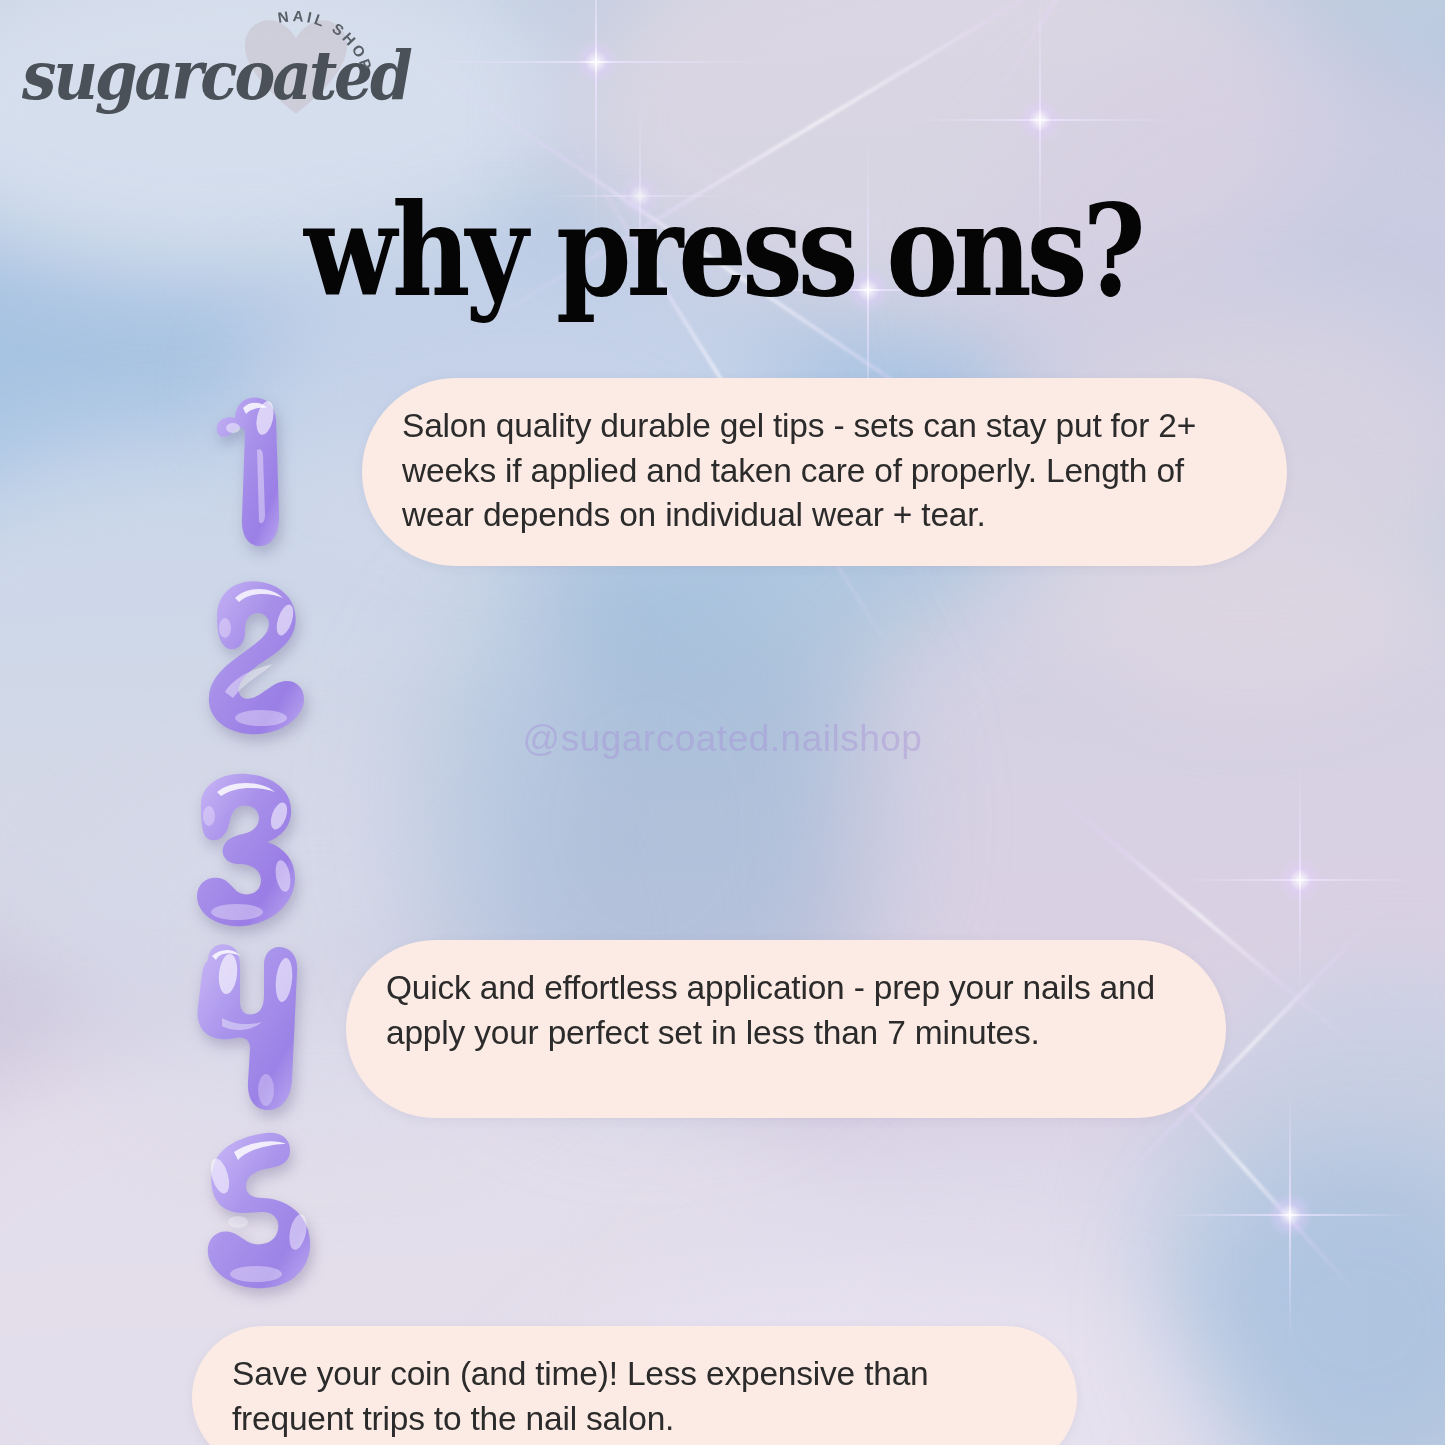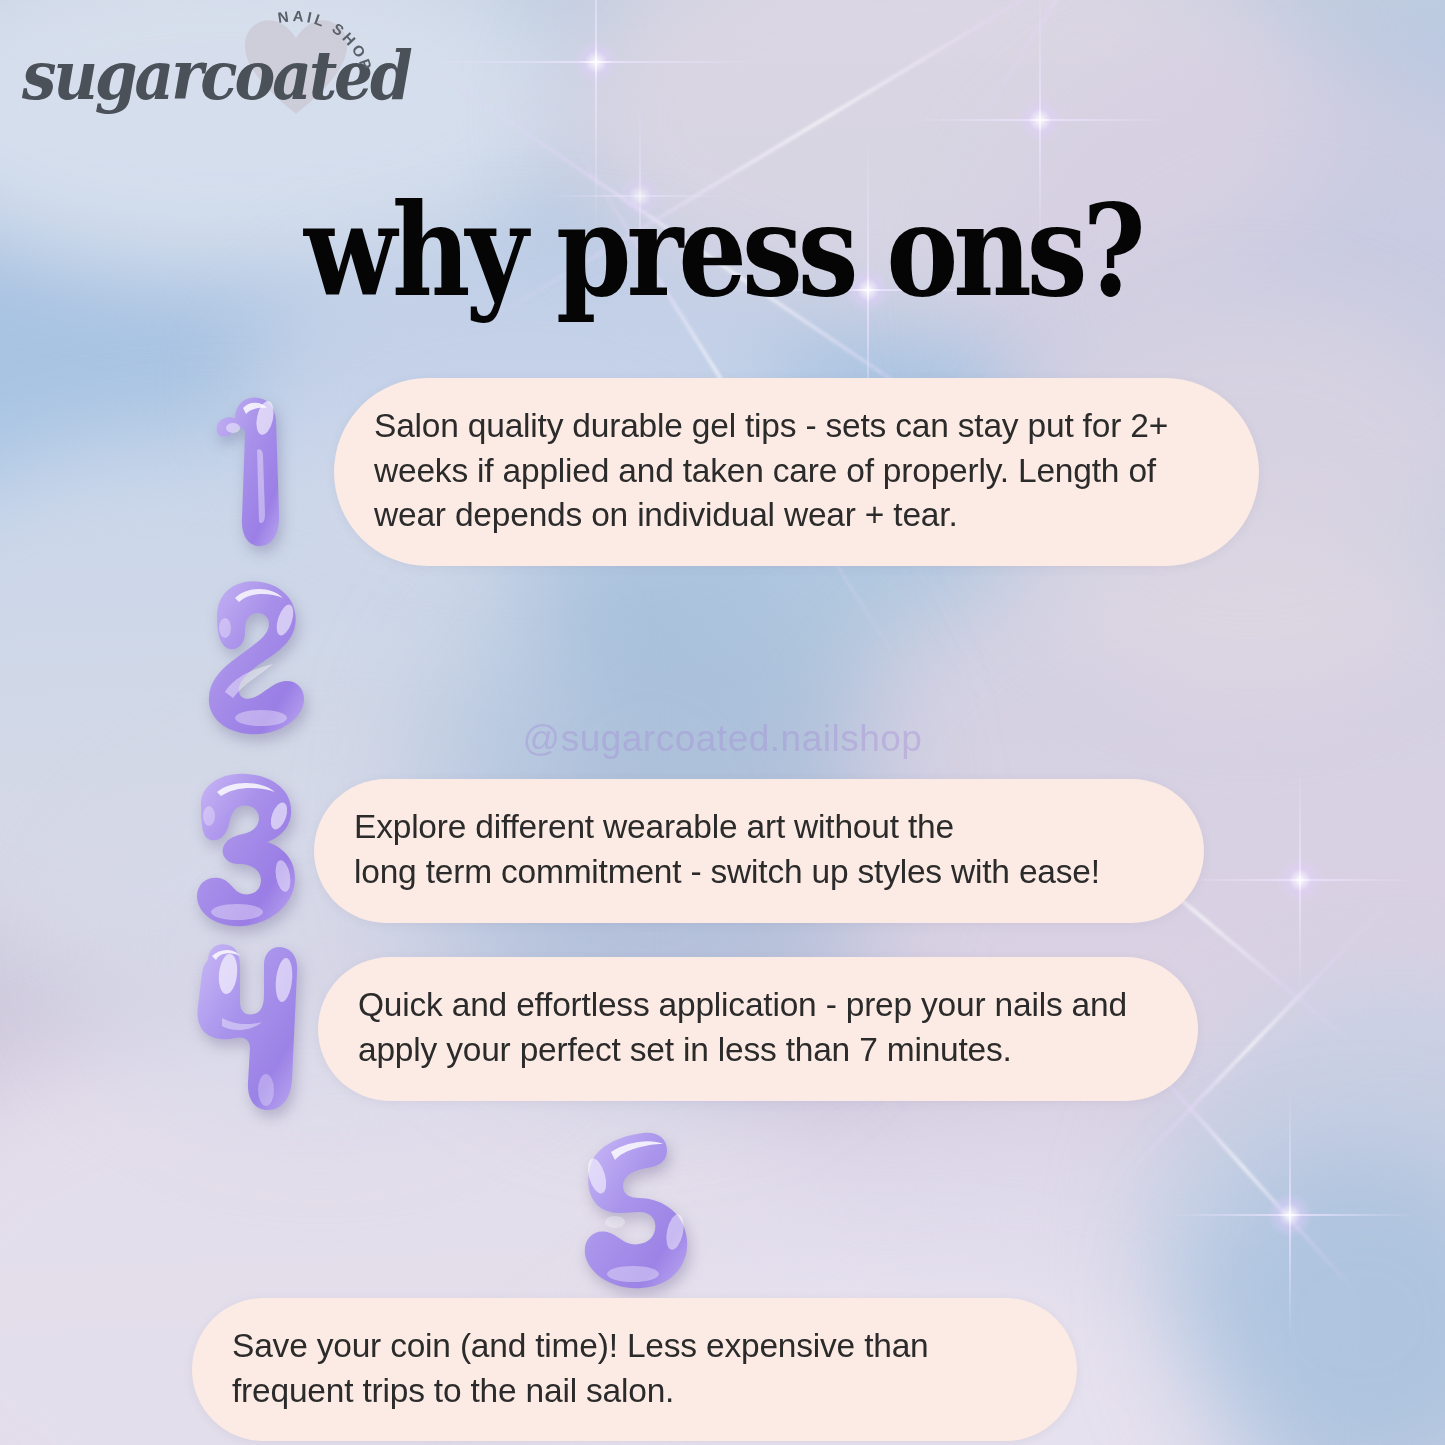--- a/index.html
+++ b/index.html
@@ -96,21 +96,21 @@
   #watermark{
     position:absolute;left:0;right:0;top:718px;text-align:center;
     font-family:"Liberation Sans", sans-serif;
     font-size:37px;letter-spacing:.5px;
     color:rgba(166,140,214,.40);
     pointer-events:none;
   }
 
   
   #list{position:absolute;left:0;top:0;width:1445px;height:1445px;}
-  .row{position:absolute;display:flex;align-items:center;}
+  .row{position:absolute;display:flex;gap:28px;}
 
   .numwrap{position:relative;width:132px;flex:0 0 132px;display:flex;align-items:center;justify-content:center;}
   .numwrap svg{display:block;overflow:visible;filter:drop-shadow(3px 7px 7px rgba(90,80,130,.30));}
 
   .card{
     background:#fcebe4;
     border-radius:200px;
     padding:26px 42px 28px 40px;
     box-sizing:border-box;
     position:relative;
@@ -276,24 +276,20 @@
             </linearGradient>
           </defs>
           <path d="M14 34 C14 14 36 2 60 4 C88 6 106 22 104 44 C103 58 92 68 80 72 C94 76 108 88 108 108 C108 134 84 154 56 156 C30 158 10 144 10 126 C10 114 20 106 32 108 C44 110 46 122 56 124 C66 126 74 120 74 110 C74 100 64 94 52 94 C40 94 34 86 36 78 C38 70 46 66 56 64 C66 62 72 56 72 48 C72 40 64 34 54 36 C46 38 44 46 42 54 C39 68 28 74 20 68 C15 64 14 52 14 34 Z" fill="url(#g3)"></path>
           <path d="M30 22 C44 10 74 10 88 22 C72 16 48 16 34 26 Z" fill="#ffffff" opacity=".82"></path>
           <ellipse cx="92" cy="46" rx="7" ry="14" transform="rotate(20 92 46)" fill="#ffffff" opacity=".55"></ellipse>
           <ellipse cx="96" cy="106" rx="7" ry="16" transform="rotate(-10 96 106)" fill="#ffffff" opacity=".45"></ellipse>
           <ellipse cx="50" cy="142" rx="26" ry="8" fill="#ffffff" opacity=".35"></ellipse>
           <ellipse cx="22" cy="46" rx="6" ry="10" fill="#ffffff" opacity=".30"></ellipse>
         </svg>
       </div>
-      <div class="card">
-        <p>Explore different wearable art without the
-long term commitment - switch up styles with ease!</p>
-      </div>
     </div>
 
     <div class="row" id="row4">
       <div class="numwrap">
         <svg width="120" height="178" viewBox="0 0 120 178">
           <defs>
             <linearGradient id="g4" x1="0" y1="0" x2="1" y2="1">
               <stop offset="0%" stop-color="#c9b8f6"></stop>
                 <stop offset="40%" stop-color="#a994ec"></stop>
               <stop offset="76%" stop-color="#9b82e6"></stop>

